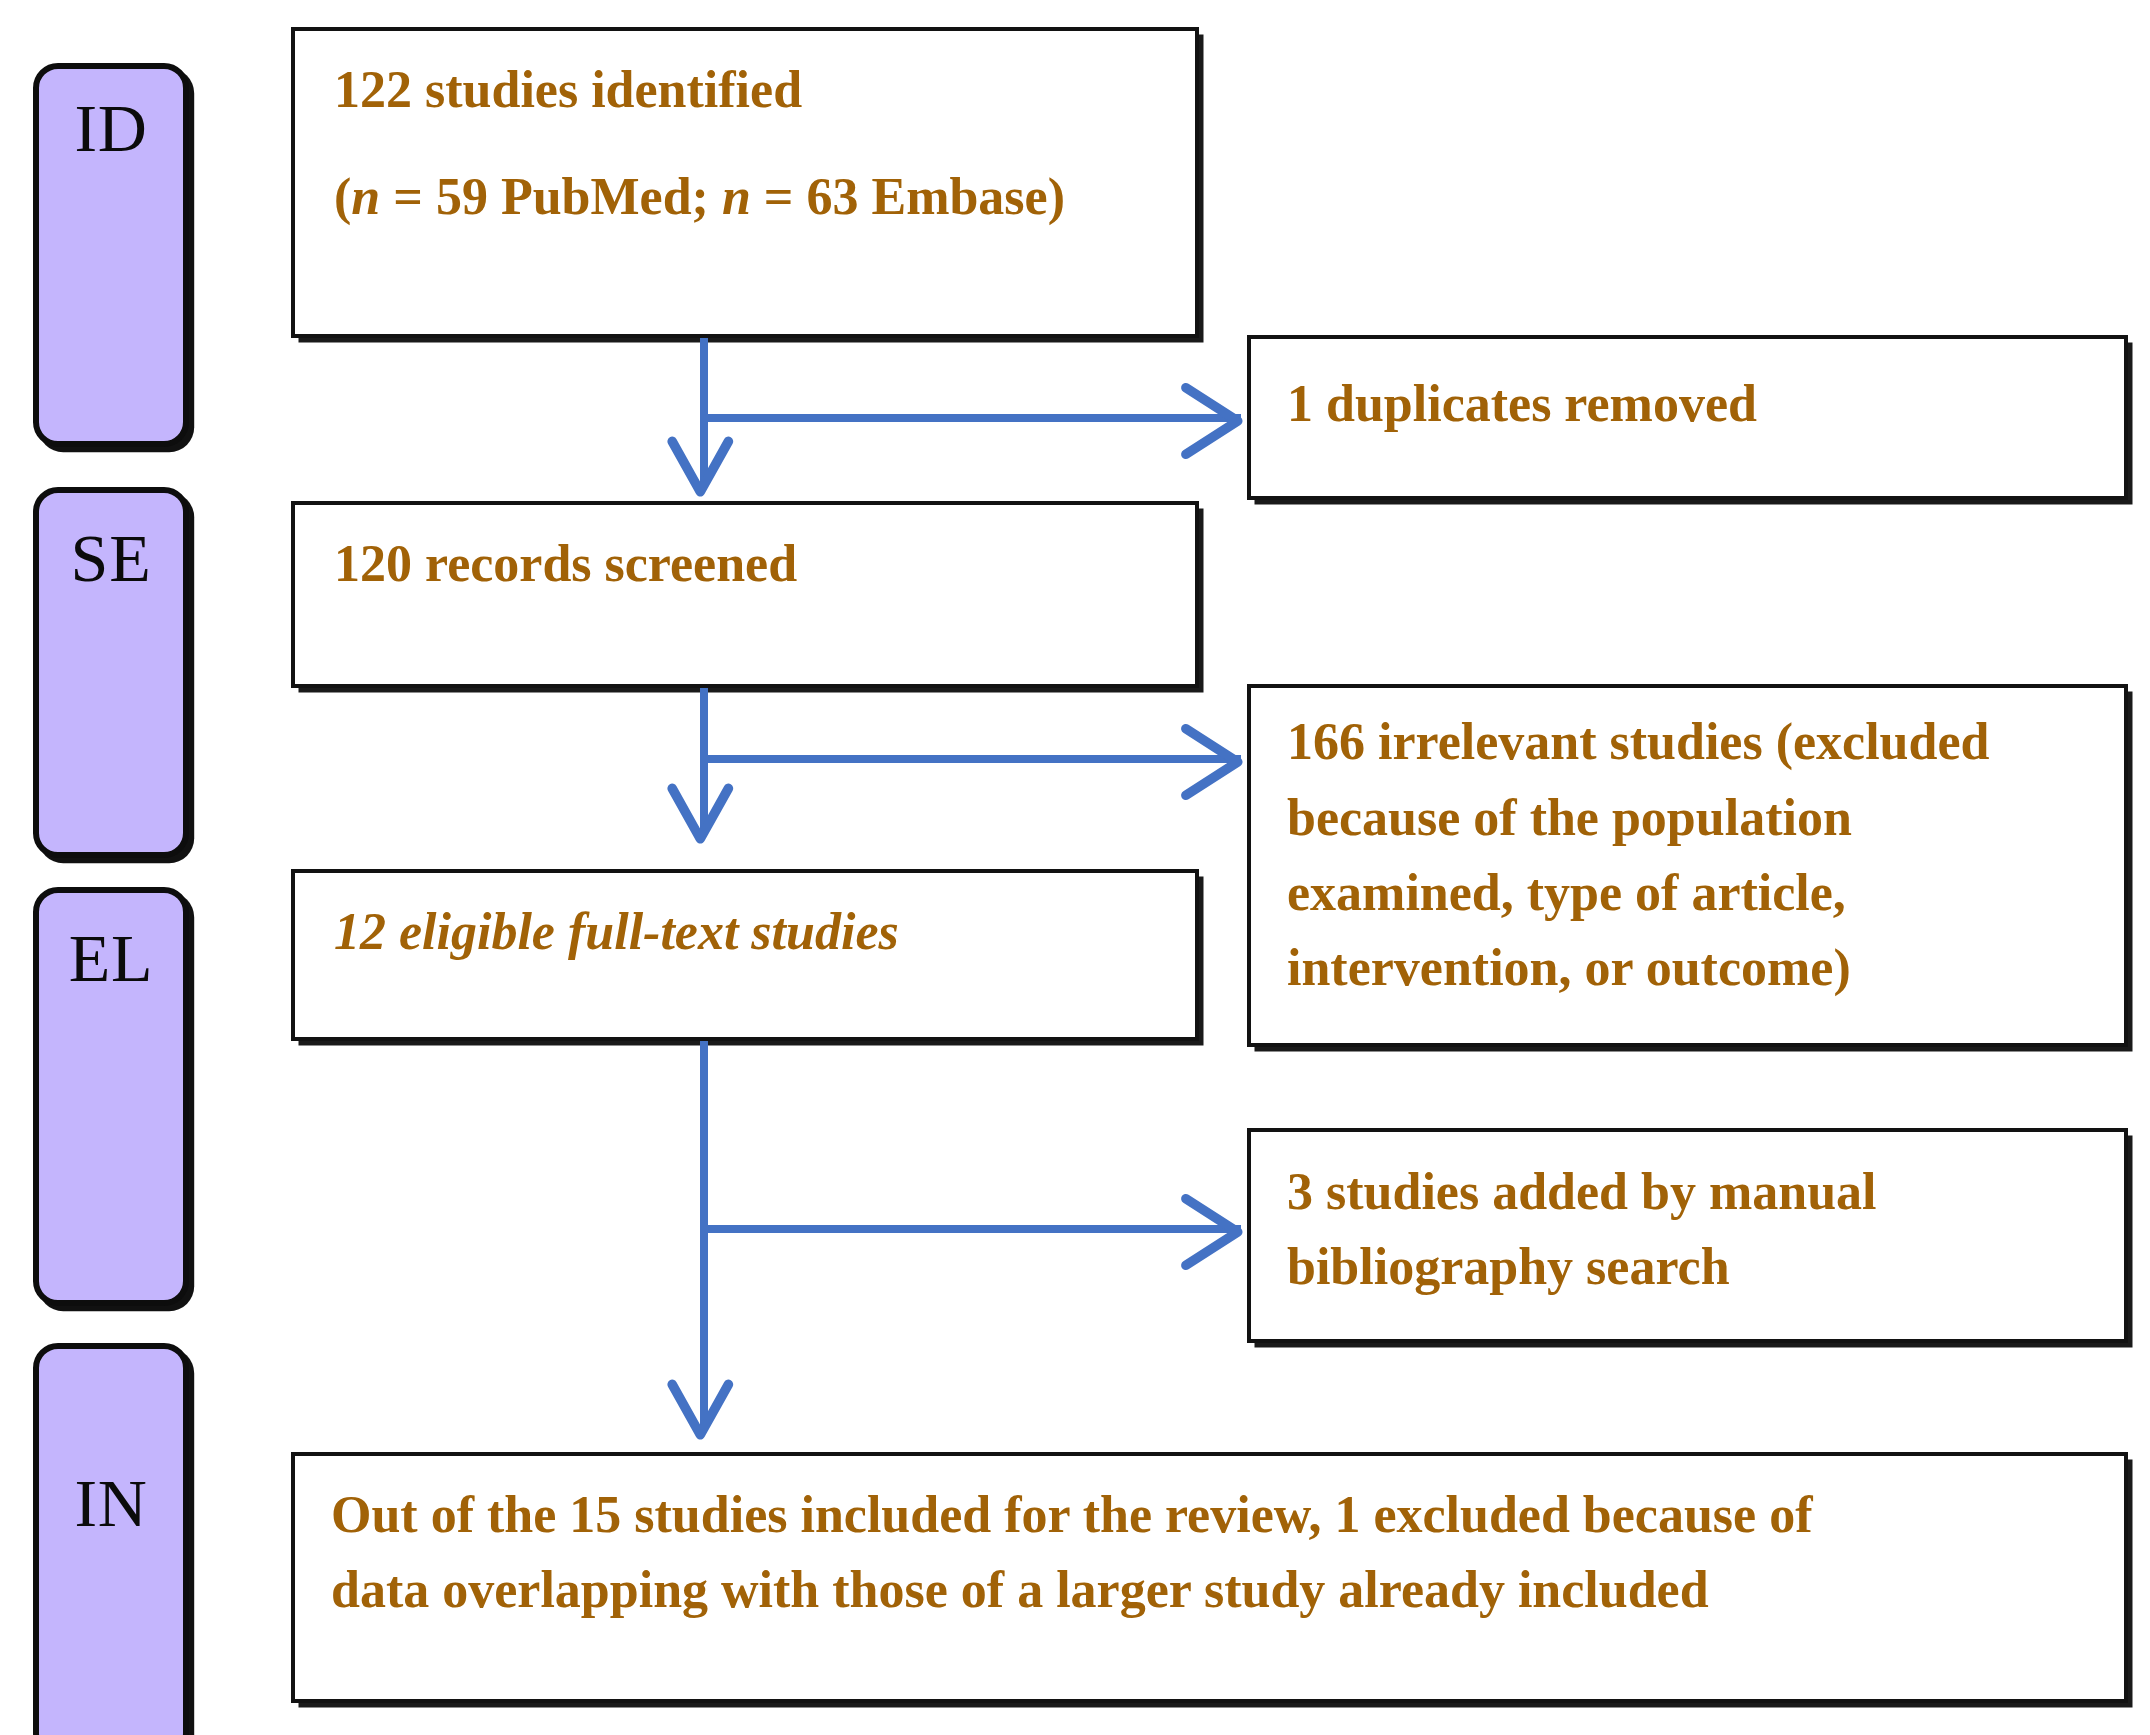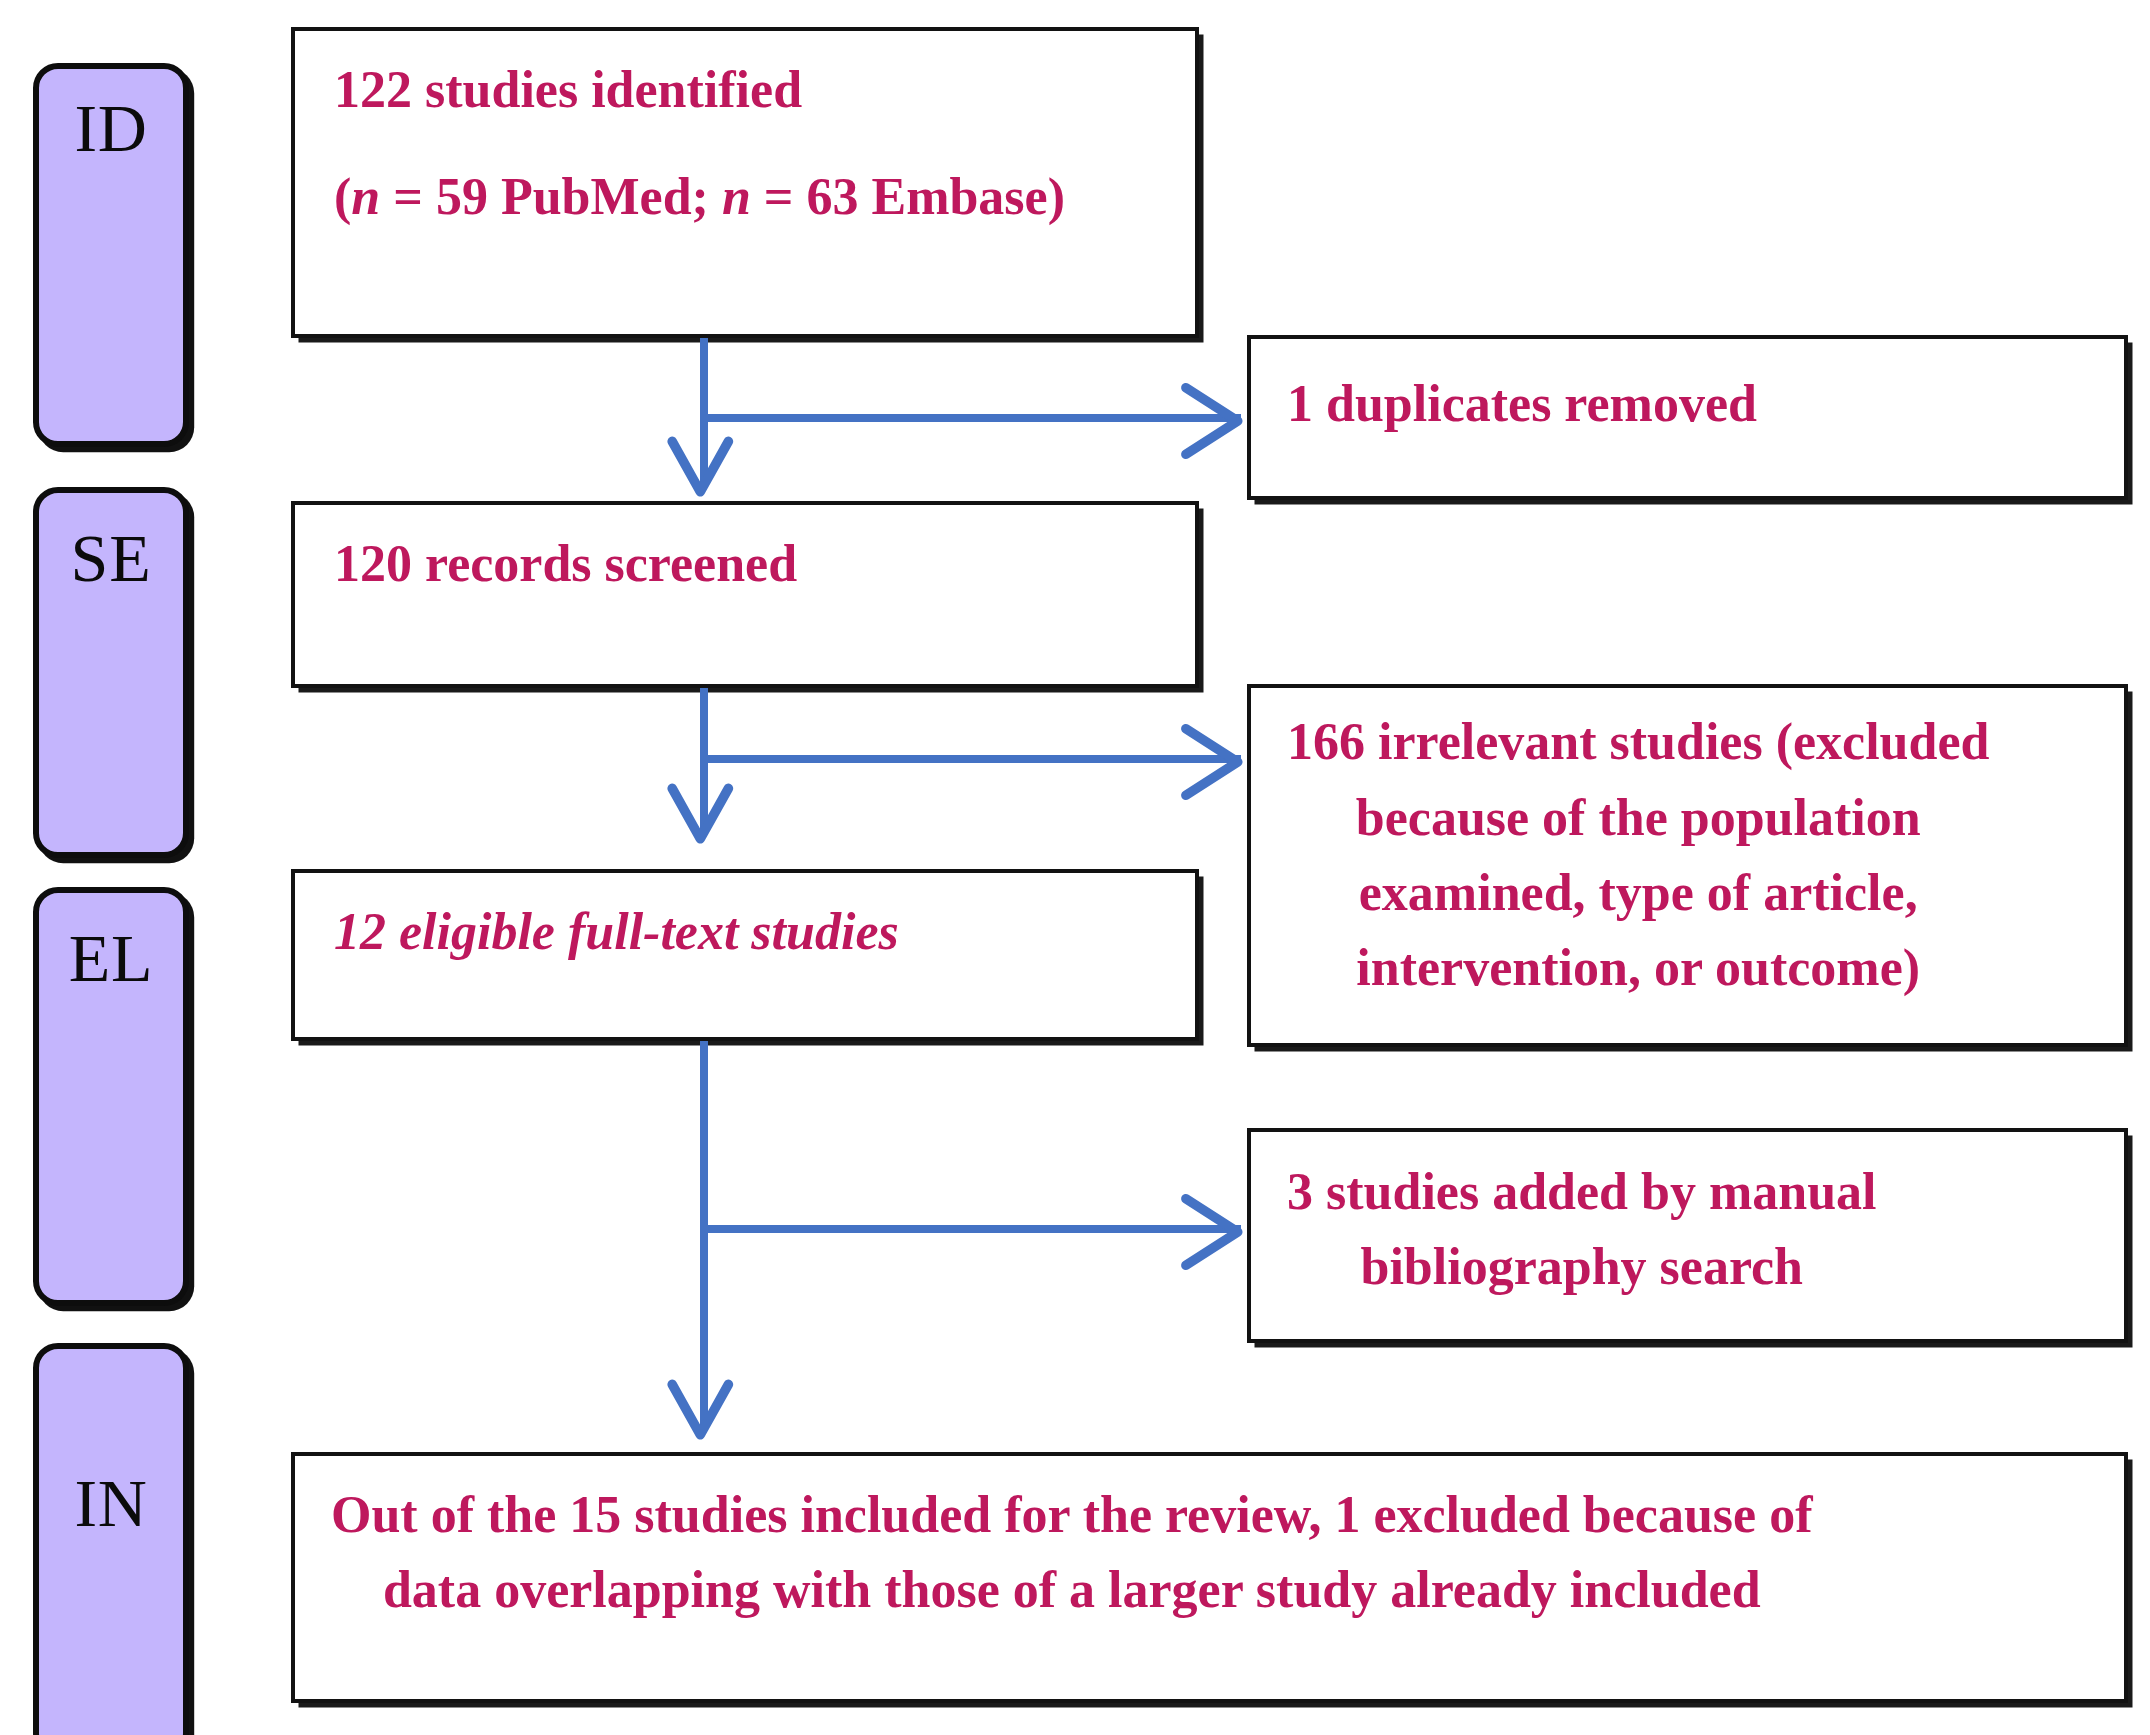--- a/index.html
+++ b/index.html
@@ -32,27 +32,26 @@
   
   .box{
     position:absolute;
     background:#ffffff;
     border:4.4px solid #121212;
     box-shadow:6px 6px 0 -1.5px #1a1a1a;
     box-sizing:border-box;
   }
   .box-text{
     position:absolute;
-    color:#be185d;
+    color:#a16207;
     font-family:"Liberation Serif","DejaVu Serif",serif;
     font-weight:bold;
     font-size:52px;
     line-height:1.45;
     white-space:pre-line;
-    text-align:center;
   }
   .box-text .ital{font-style:italic;}
 
   
   .vline{position:absolute;background:#4472C4;width:8.2px;}
   .hline{position:absolute;background:#4472C4;height:8.2px;}
   .arrow-svg{position:absolute;overflow:visible;}
   .arrow-svg path{fill:none;stroke:#4472C4;stroke-width:13;stroke-linecap:round;stroke-linejoin:round;}
 </style>
 </head>

